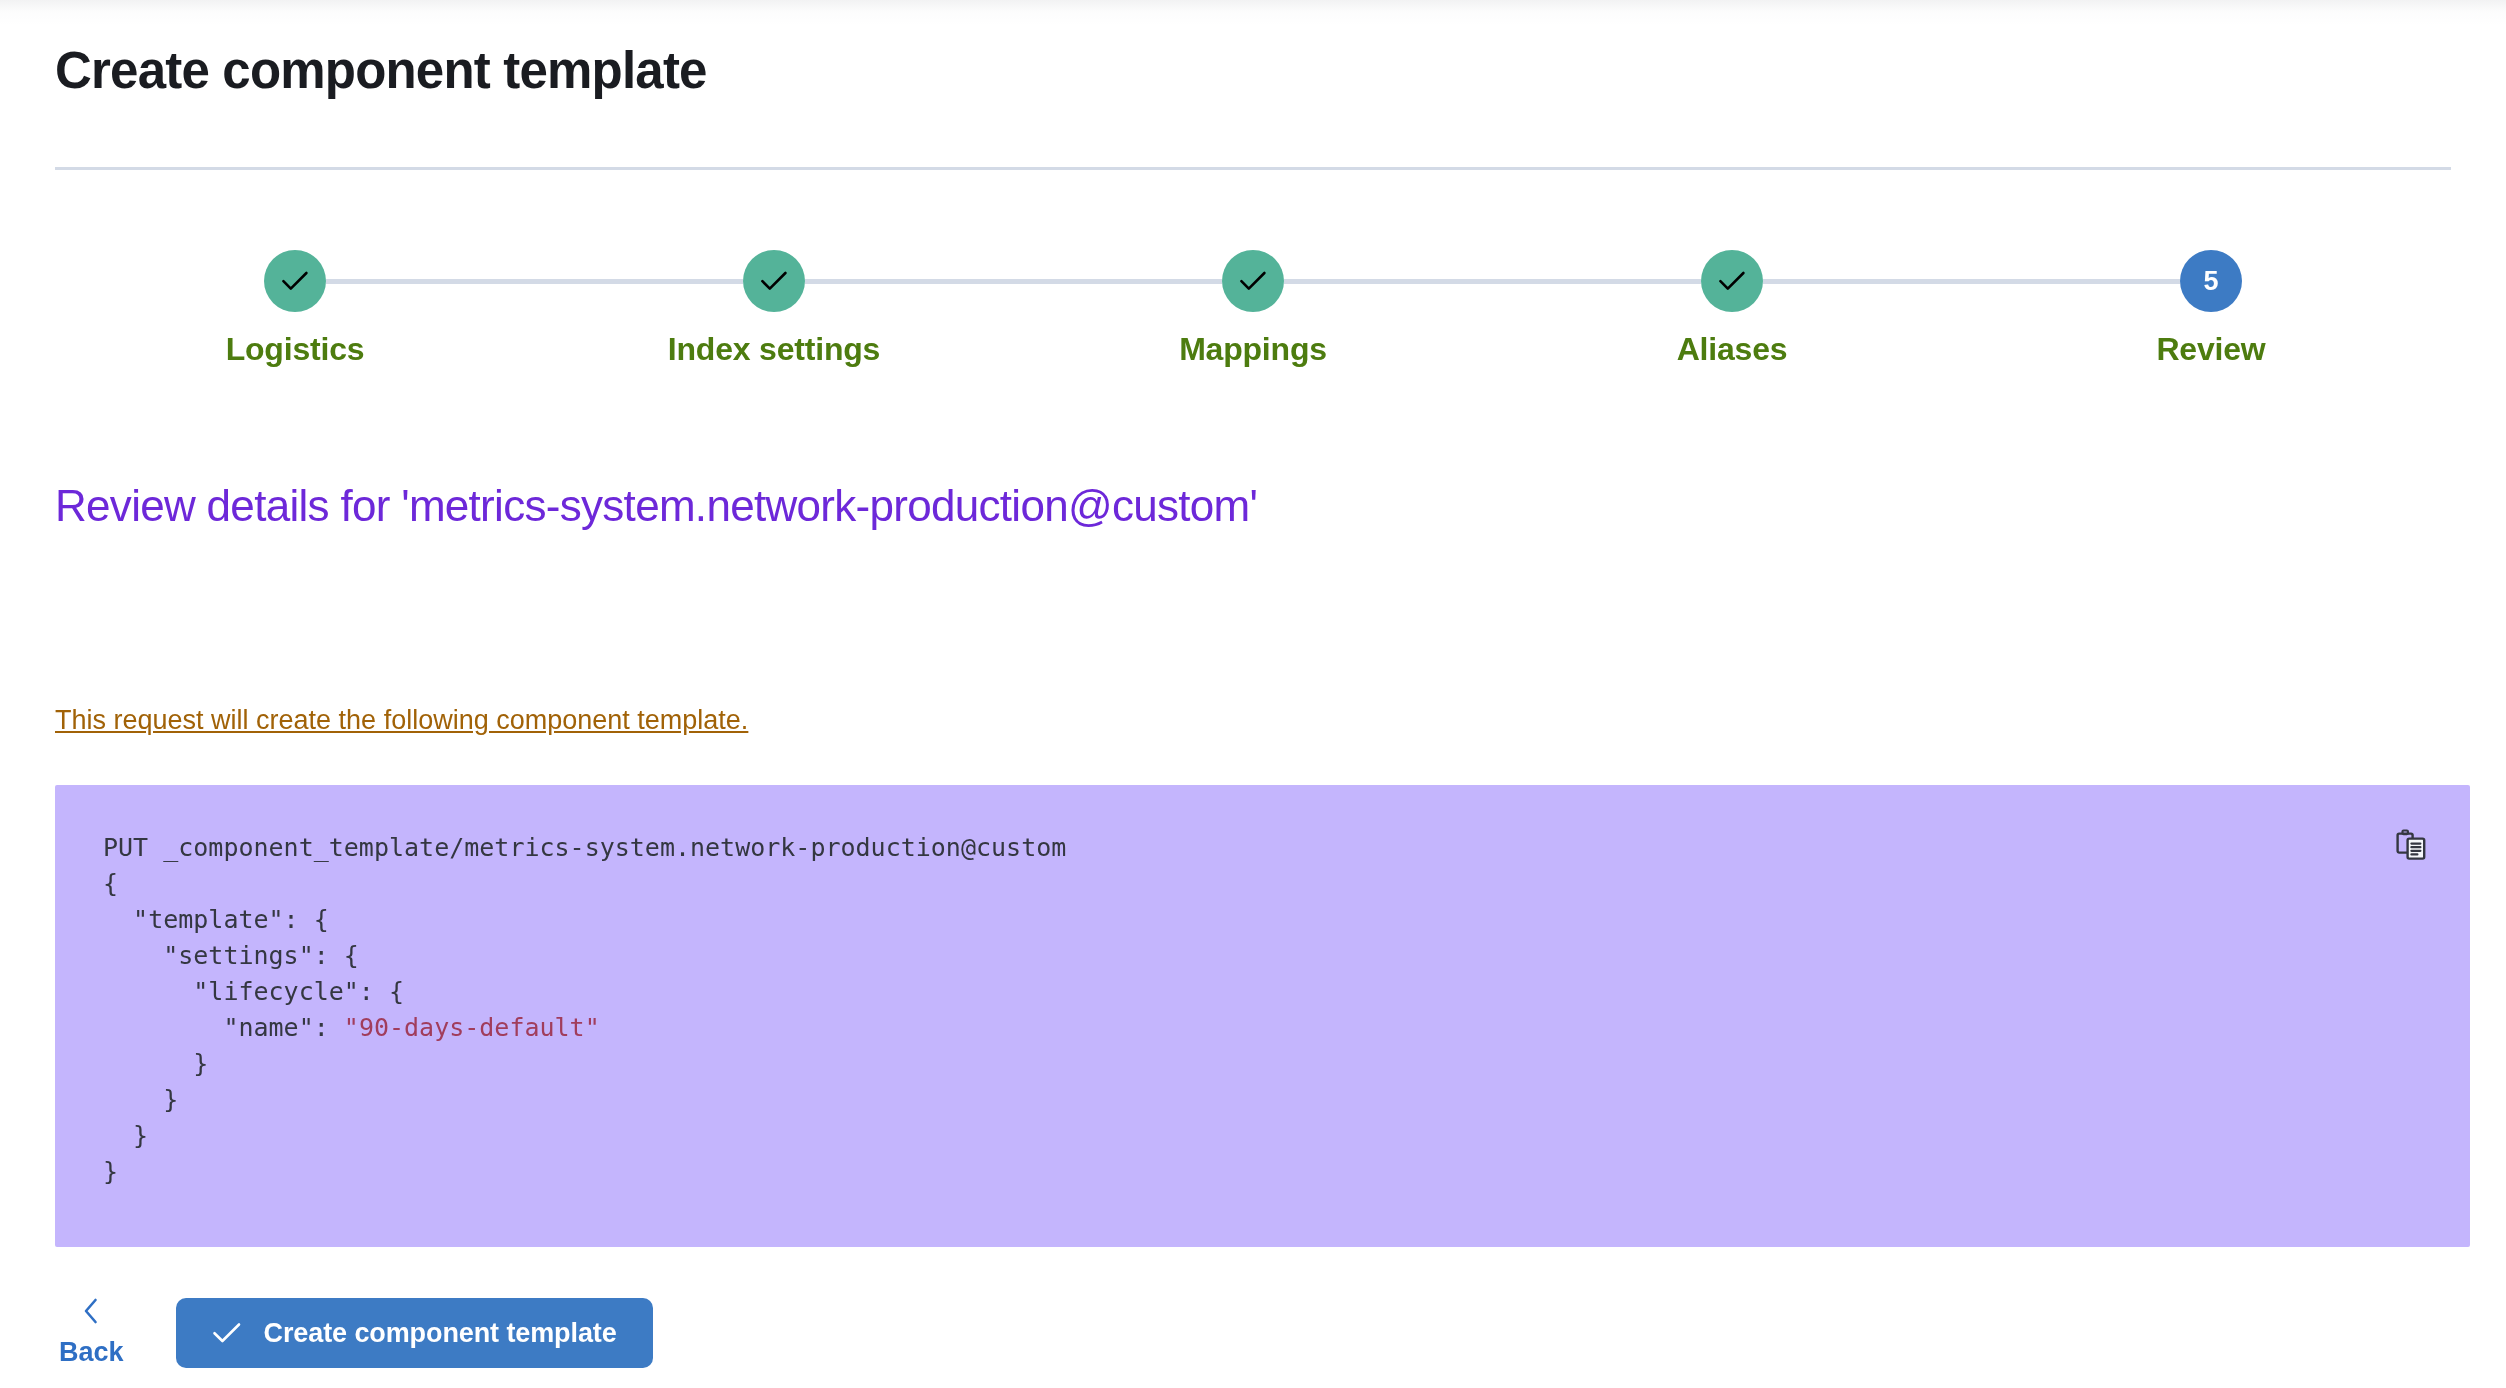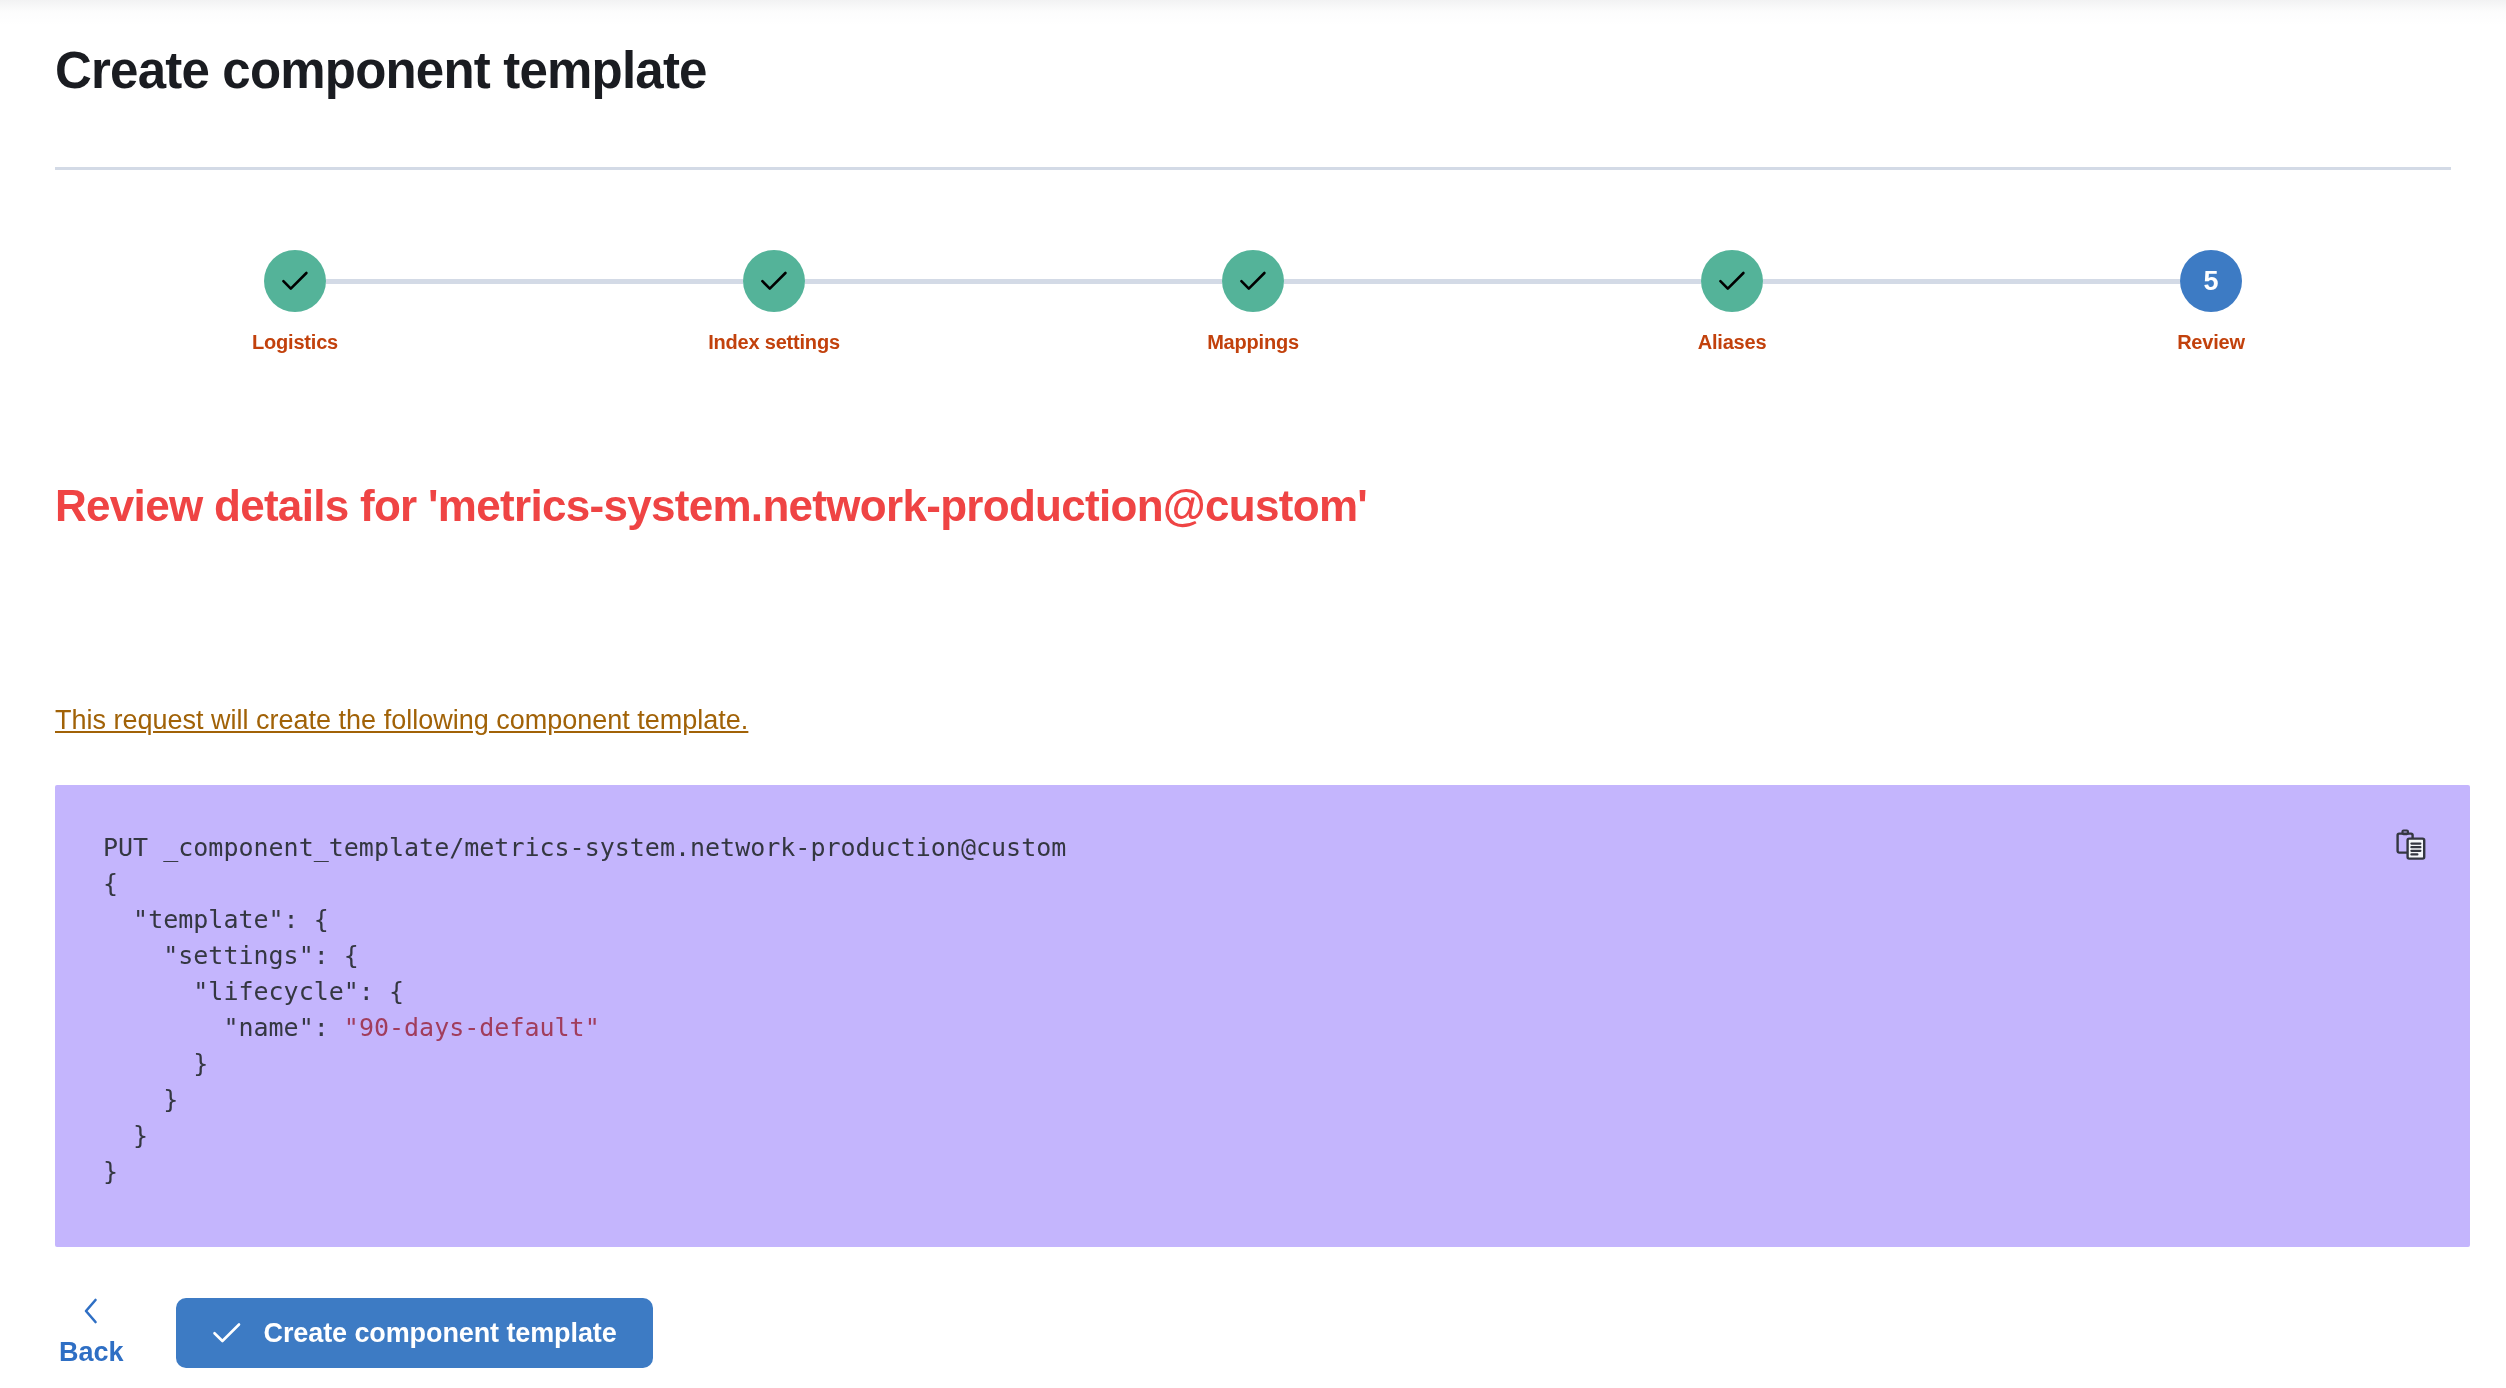--- a/index.html
+++ b/index.html
@@ -86,46 +86,46 @@
 
   .step-num {
     color: #ffffff;
     font-size: 27px;
     font-weight: 600;
     line-height: 1;
   }
 
   .step-label {
     margin-top: 18px;
-    font-size: 20px;
+    font-size: 32px;
     font-weight: 700;
-    color: #c2410c;
+    color: #4d7c0f;
     letter-spacing: -0.2px;
     line-height: 1.2;
     white-space: nowrap;
   }
   .step-label.underlined { text-underline-offset: 5px; text-decoration-thickness: 3px; }
 
   .step-connector {
     position: absolute;
     top: 29px;
     height: 5px;
     background: #d3dae6;
     z-index: 1;
   }
 
   
   .section-heading {
     position: absolute;
     left: 55px;
     top: 480px;
     font-size: 44px;
-    font-weight: 700;
+    font-weight: 400;
     letter-spacing: -0.7px;
-    color: #ef4444;
+    color: #6d28d9;
     white-space: nowrap;
     line-height: 1.2;
   }
 
   
   .tabs {
     position: absolute;
     left: 55px;
     top: 600px;
     width: 2396px;

